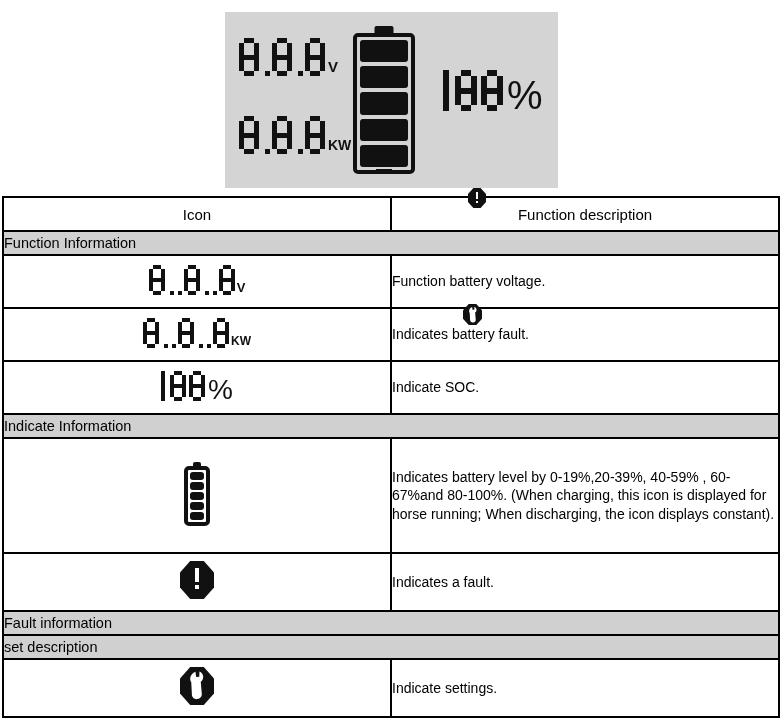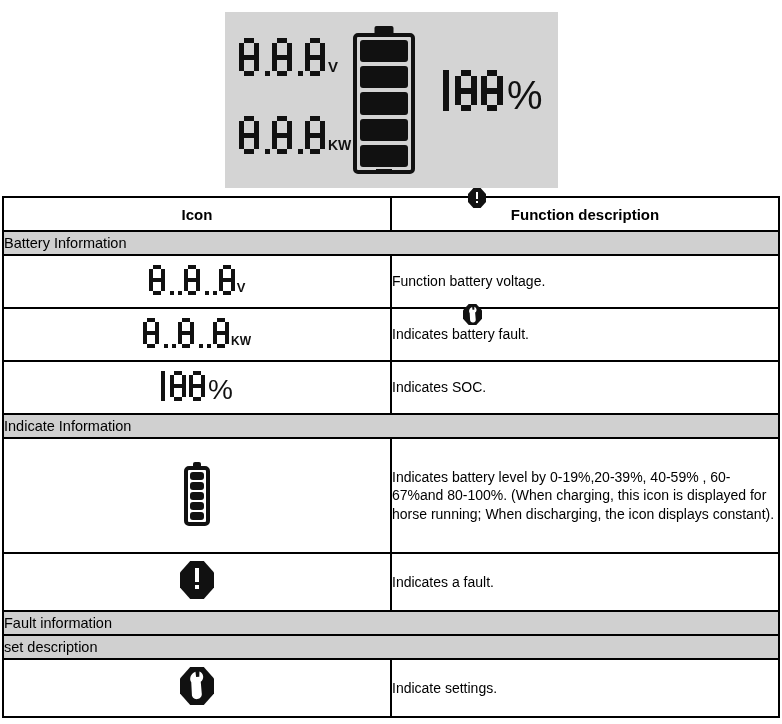--- a/index.html
+++ b/index.html
@@ -135,21 +135,21 @@
     border: 2px solid #000000;
     padding: 0;
     vertical-align: middle;
   }
   .col-icon { width: 388px; }
   .col-desc { width: 388px; }
 
   th.hdr {
     text-align: center;
     font-size: 15px;
-    font-weight: 700;
+    font-weight: 400;
     height: 32px;
     background: #ffffff;
   }
   td.section {
     background: #d0d0d0;
     font-size: 14.5px;
     font-weight: 400;
     padding: 5px 0 5px 10px;
     height: 22px;
   }
@@ -306,21 +306,21 @@
       <col class="col-desc">
     </colgroup>
   <thead>
     <tr>
       <th class="hdr">Icon</th>
       <th class="hdr">Function description</th>
     </tr>
   </thead>
   <tbody>
       <tr>
-        <td class="section" colspan="2">Battery Information</td>
+        <td class="section" colspan="2">Function Information</td>
       </tr>
       <tr>
         <td class="icon-cell row-h-digit"><div class="icon-inner">
             <span class="seg-group">
               <span class="seg-digit" style="width: 16px; height: 30px; margin-right: 3px;">
                 <span class="sg" style="left: 4px; top: 0px; width: 8px; height: 4px;"></span>
                 <span class="sg" style="left: 12px; top: 4px; width: 4px; height: 11px;"></span>
                 <span class="sg" style="left: 12px; top: 15px; width: 4px; height: 11px;"></span>
                 <span class="sg" style="left: 4px; top: 26px; width: 8px; height: 4px;"></span>
                 <span class="sg" style="left: 0px; top: 15px; width: 4px; height: 11px;"></span>
@@ -411,21 +411,21 @@
                 <span class="sg" style="left: 12px; top: 4px; width: 4px; height: 11px;"></span>
                 <span class="sg" style="left: 12px; top: 15px; width: 4px; height: 11px;"></span>
                 <span class="sg" style="left: 4px; top: 26px; width: 8px; height: 4px;"></span>
                 <span class="sg" style="left: 0px; top: 15px; width: 4px; height: 11px;"></span>
                 <span class="sg" style="left: 0px; top: 4px; width: 4px; height: 11px;"></span>
                 <span class="sg" style="left: 4px; top: 13px; width: 8px; height: 4px;"></span>
               </span>
             </span>
             <span class="unit" style="font-size: 28px; font-weight: 400; margin-left: 3px; margin-bottom: -3px;">%</span>
           </div></td>
-        <td class="desc-cell">Indicates SOC.</td>
+        <td class="desc-cell">Indicate SOC.</td>
       </tr>
       <tr>
         <td class="section" colspan="2">Indicate Information</td>
       </tr>
       <tr>
         <td class="icon-cell row-h-batt"><div class="icon-inner">
             <div style="position: relative; width: 26px; height: 64px;">
               <div class="battery" style="position: absolute; inset: 0px;">
                 <div class="cap" style="width: 8px; height: 4px;"></div>
                 <div class="body" style="left: 0px; top: 4px; width: 26px; height: 60px; background: rgb(255, 255, 255);"></div>

